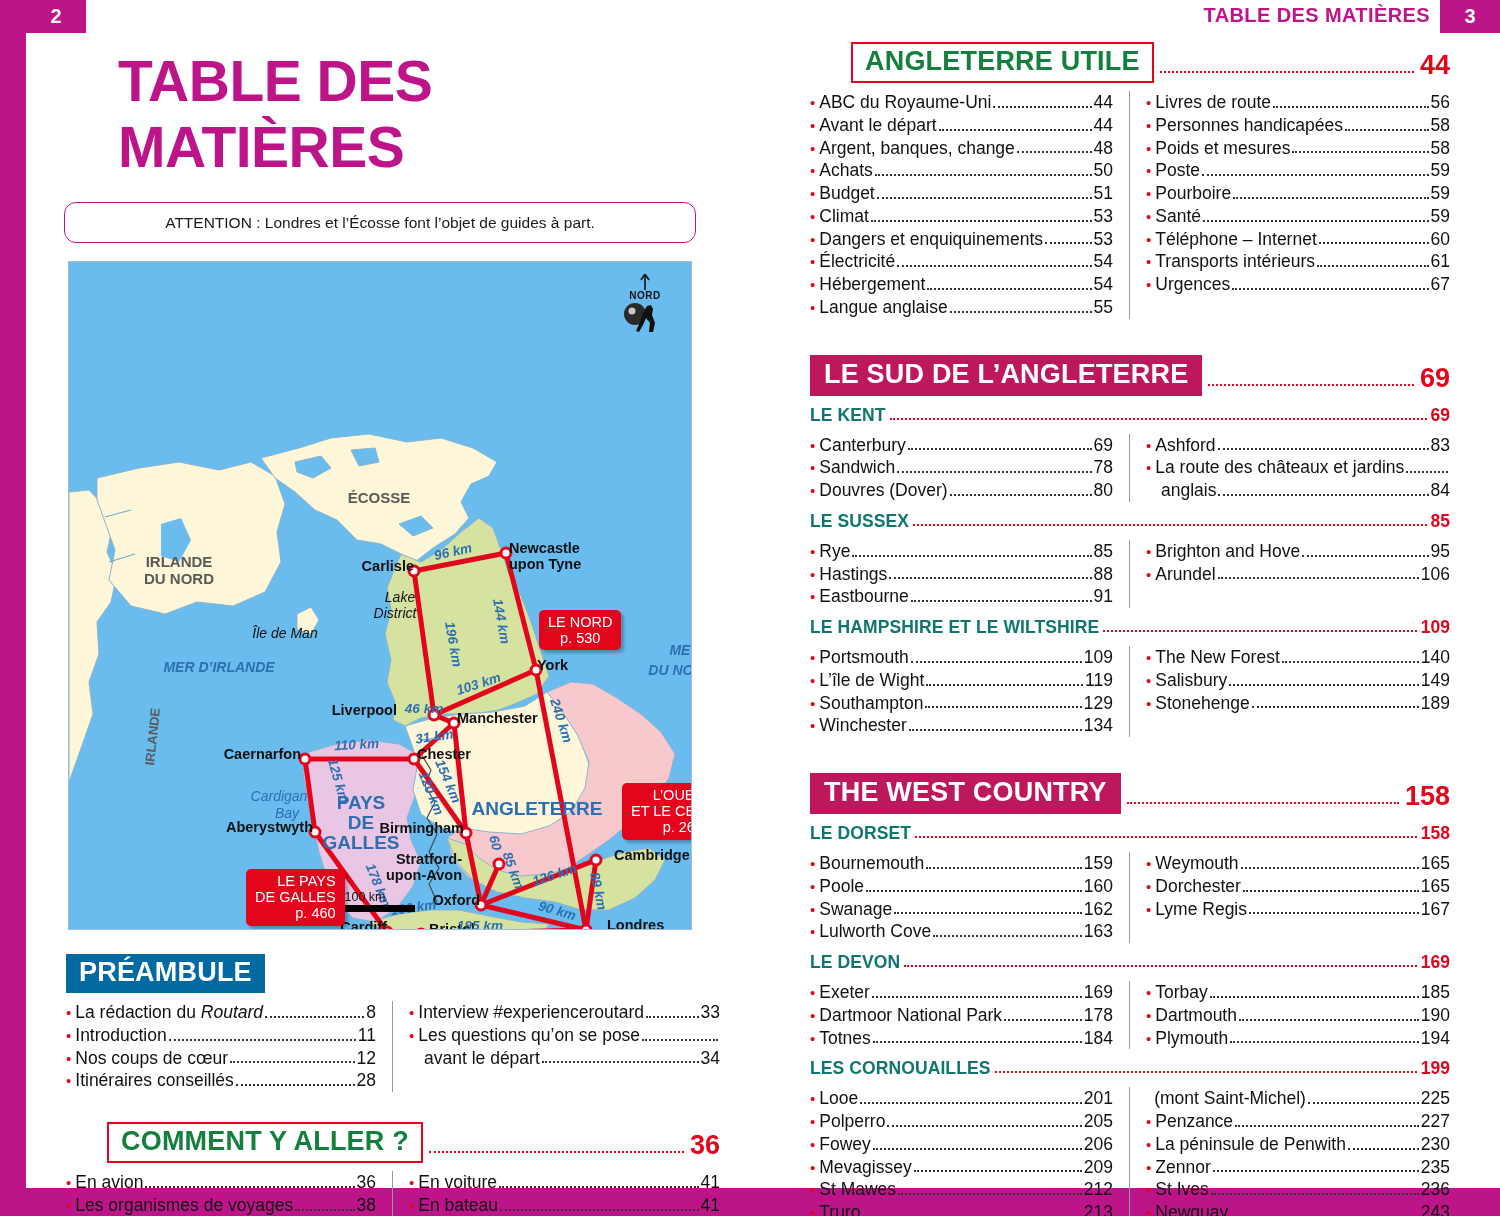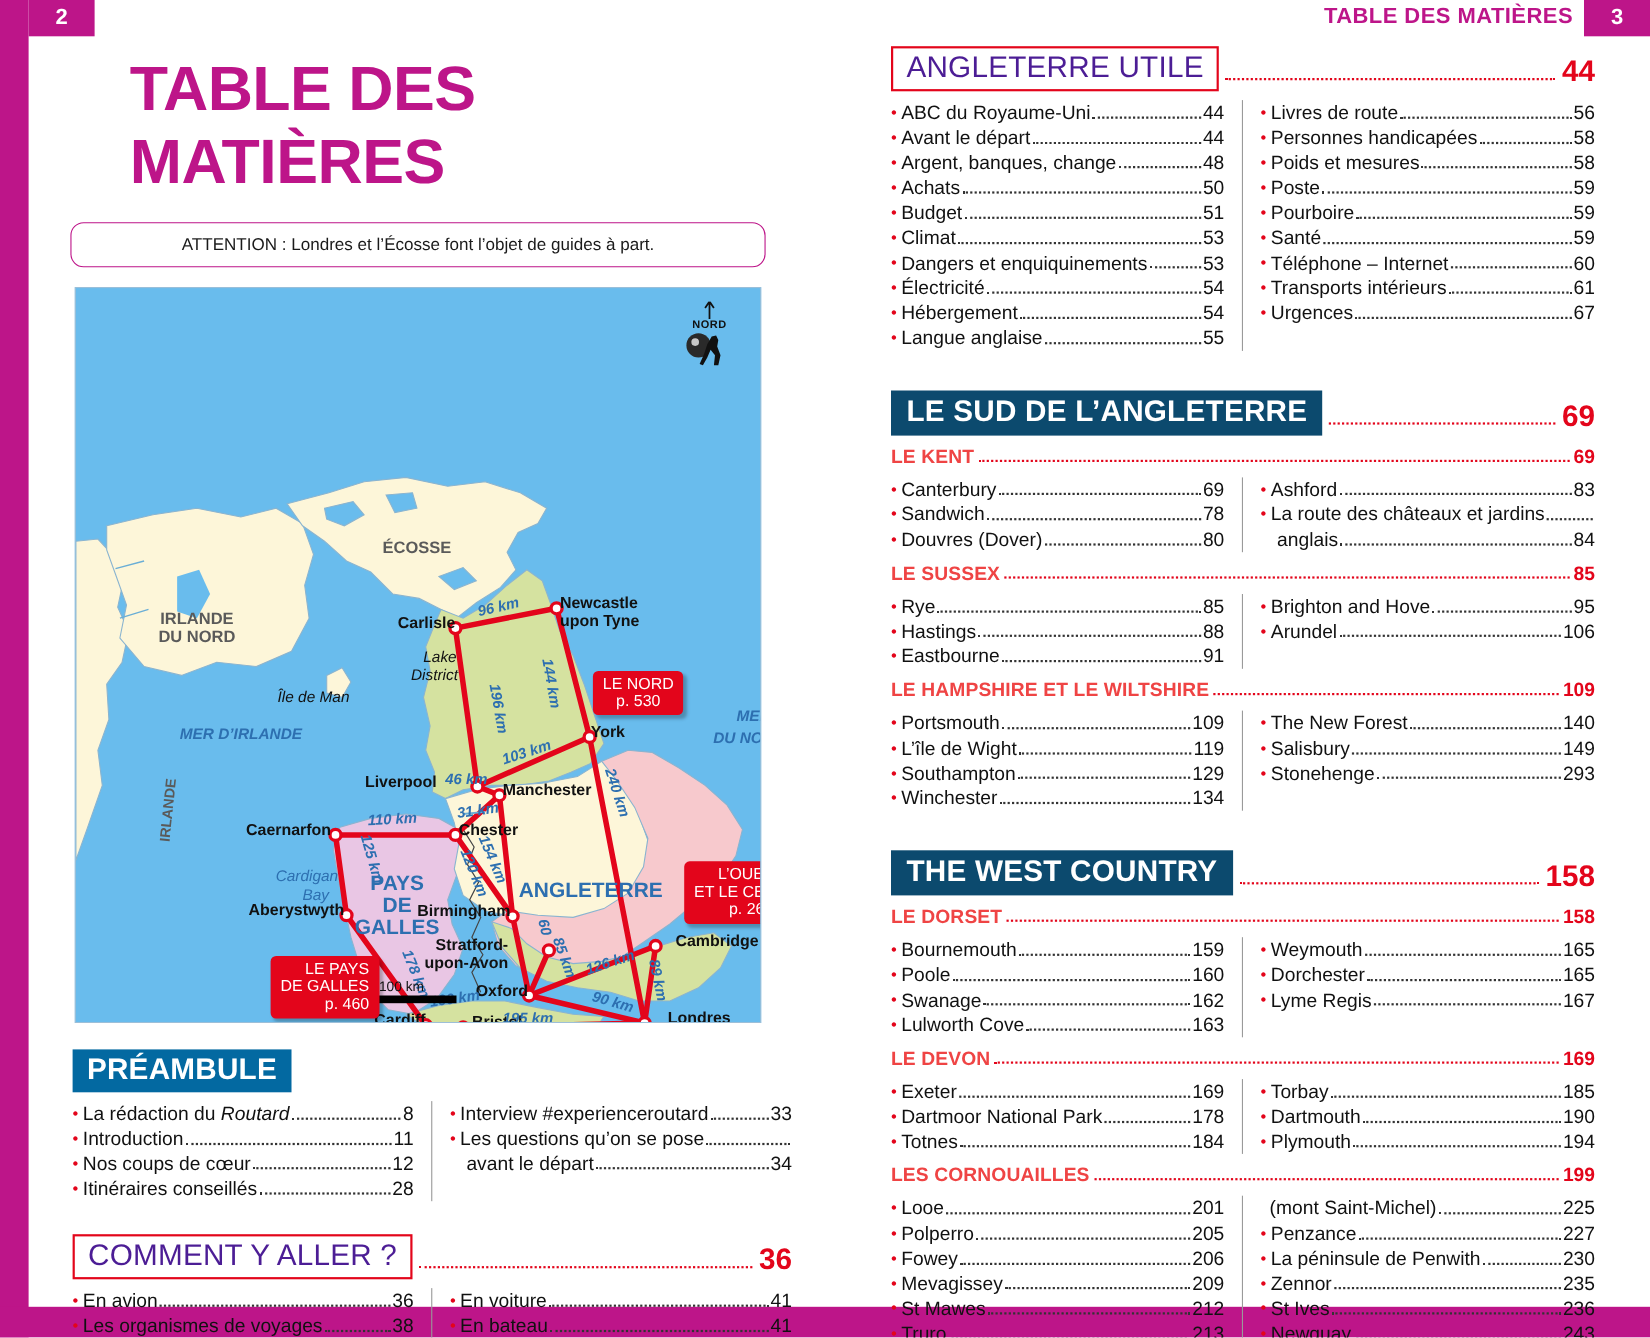--- a/index.html
+++ b/index.html
@@ -70,39 +70,39 @@
   .scalebar .bar { height:7px; background:#000; width:100px; }
   .scalebar .cap { font-size:12.5px; text-align:center; color:#111; margin-bottom:1px; }
 
   
   .sec-magenta {
     display:inline-block; background:#0369a1; color:#fff;
     font-weight:bold; font-size:27px; padding:3px 13px 5px 13px;
     letter-spacing:0.2px;
   }
   .sec-red-outline {
-    display:inline-block; border:2px solid #e3051b; color:#4c1d95;
-    font-weight:normal; font-size:27px; padding:2px 12px 4px 12px;
-    letter-spacing:0.2px; background:#fff;
+    display:inline-block; border:2px solid #e3051b; color:#15803d;
+    font-weight:bold; font-size:27px; padding:2px 12px 4px 12px;
+    letter-spacing:0.2px; background:#fff;margin-left:41px;
   }
   .sec-red-solid {
-    display:inline-block; background:#0c4a6e; color:#fff;
+    display:inline-block; background:#be185d; color:#fff;
     font-weight:bold; font-size:27px; padding:4px 14px 6px 14px;
     letter-spacing:0.2px;
   }
   .sec-row { display:flex; align-items:flex-end; width:100%; }
   .sec-dots {
     flex:1; border-bottom:2.5px dotted #e3051b; margin:0 6px 10px 6px; height:1px;
   }
   .sec-page {
     color:#e3051b; font-weight:bold; font-size:27px; padding-bottom:2px;
   }
 
   .sub-red {
-    color:#ef4444; font-weight:bold; font-size:17.5px; letter-spacing:0.1px;
+    color:#0f766e; font-weight:bold; font-size:17.5px; letter-spacing:0.1px;
     white-space:nowrap;
   }
   .sub-row { display:flex; align-items:flex-end; width:100%; margin-top:9px;}
   .sub-dots { flex:1; border-bottom:2.5px dotted #e3051b; margin:0 4px 6px 4px; height:1px; }
   .sub-page { color:#e3051b; font-weight:bold; font-size:17.5px; }
 
   
   .two-col { display:flex; margin-top:8px; }
   .col { width:50%; }
   .col.first { padding-right:16px; border-right:1px solid #9a9a9a; }
@@ -748,21 +748,21 @@
             <div class="entry">
               <span class="bullet">•</span>
               <span class="etext">Salisbury</span>
               <span class="edots"></span>
               <span class="epage">149</span>
             </div>
             <div class="entry">
               <span class="bullet">•</span>
               <span class="etext">Stonehenge </span>
               <span class="edots"></span>
-              <span class="epage">293</span>
+              <span class="epage">189</span>
             </div>
           </div>
         </div>
       </div>
       <div class="gap-lg"></div>
       <div class="block">
         <div class="sec-row">
           <div class="sec-red-solid">THE WEST COUNTRY</div>
           <div class="sec-dots"></div>
           <div class="sec-page">158</div>

